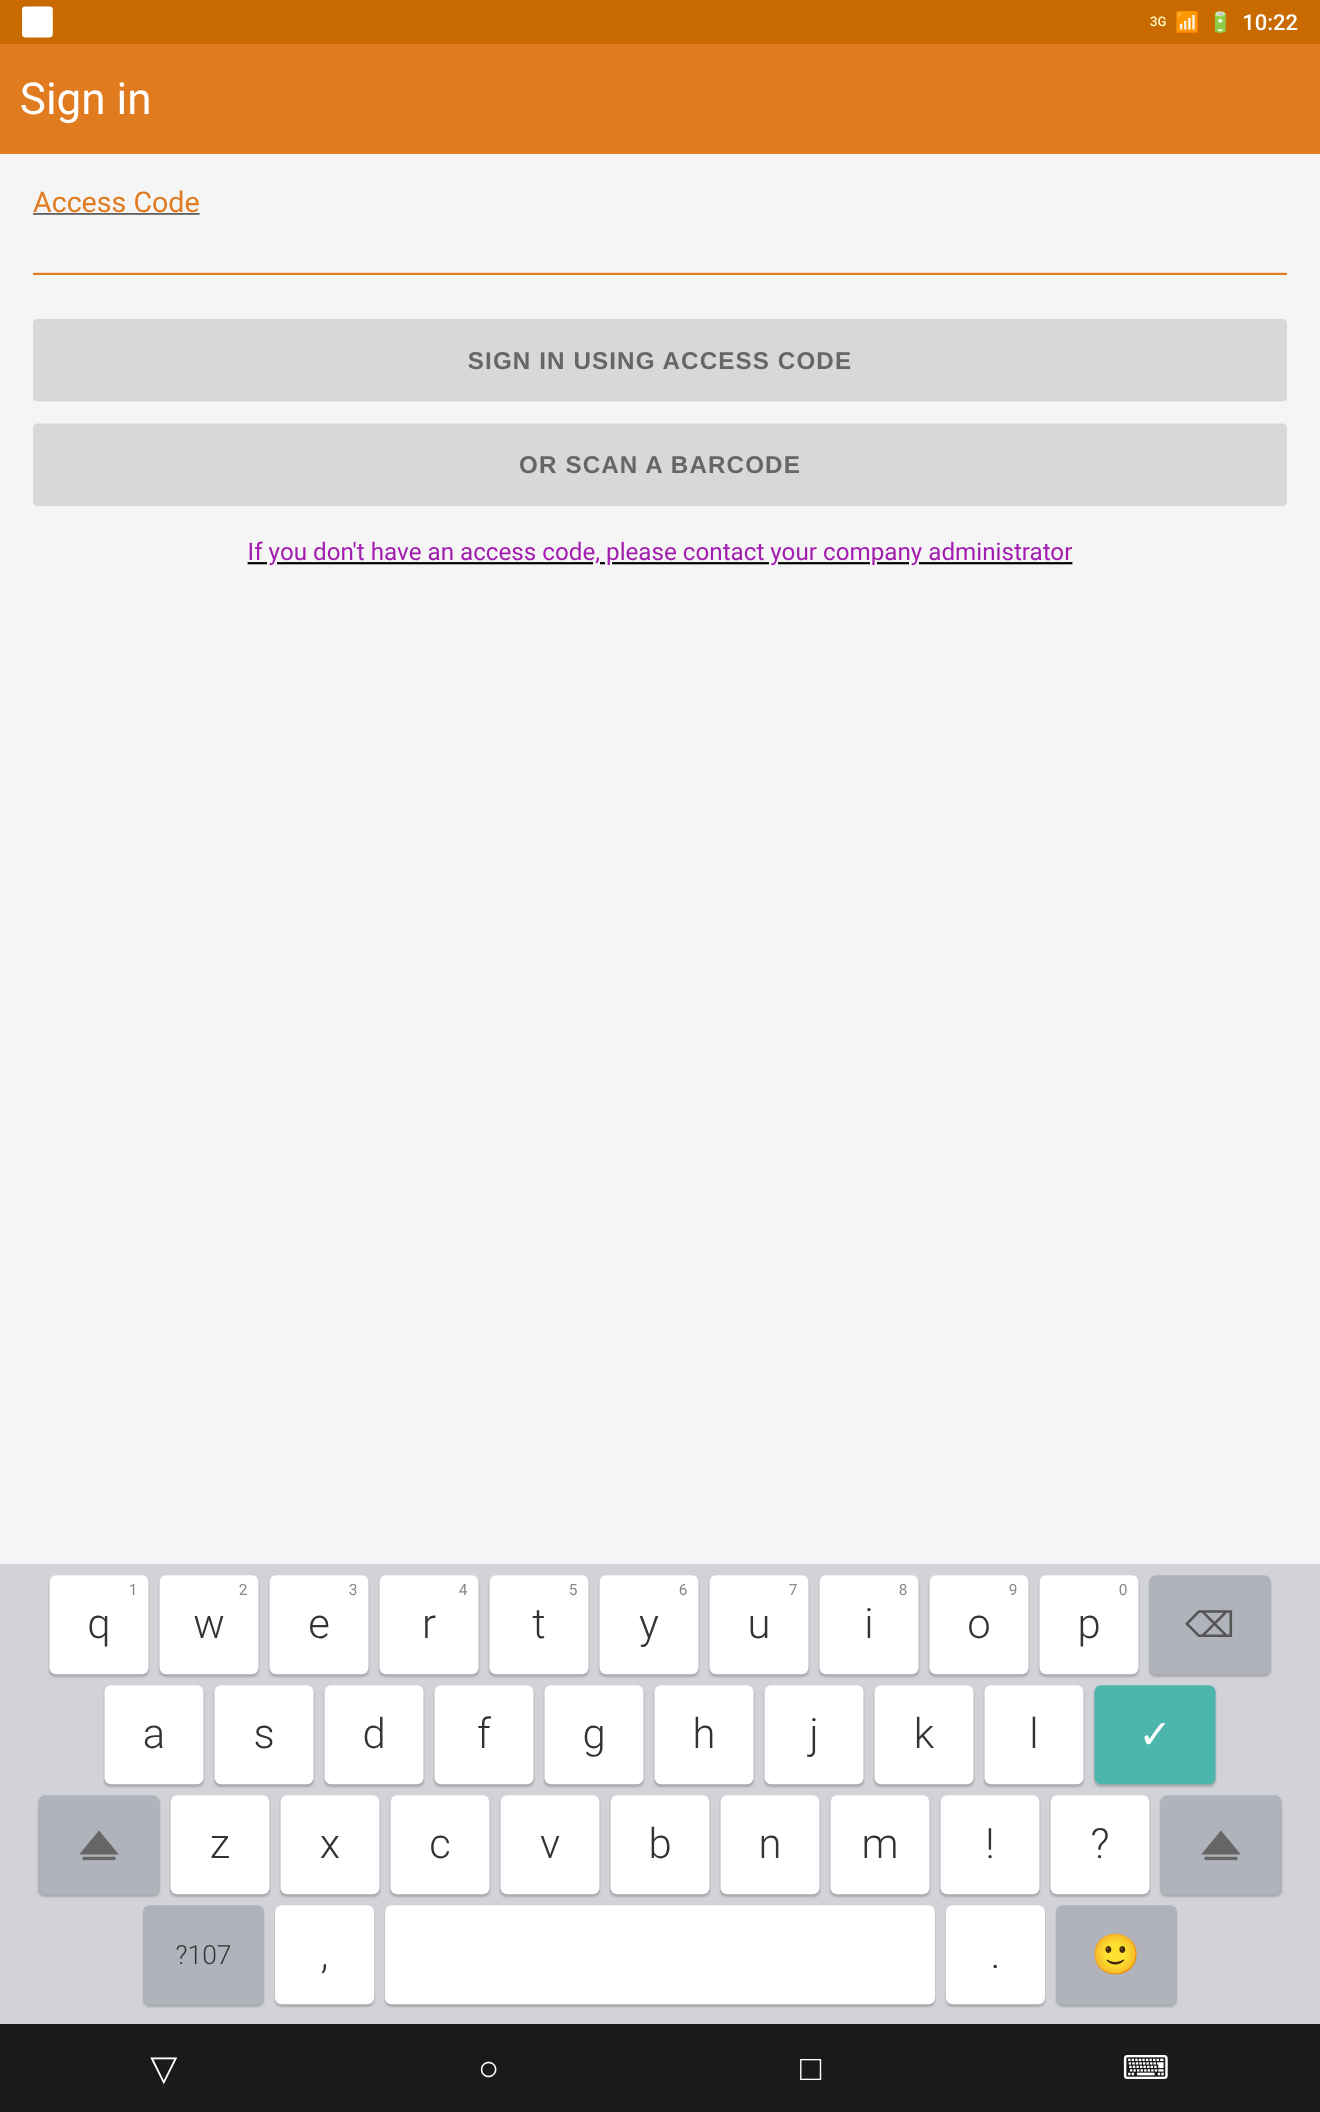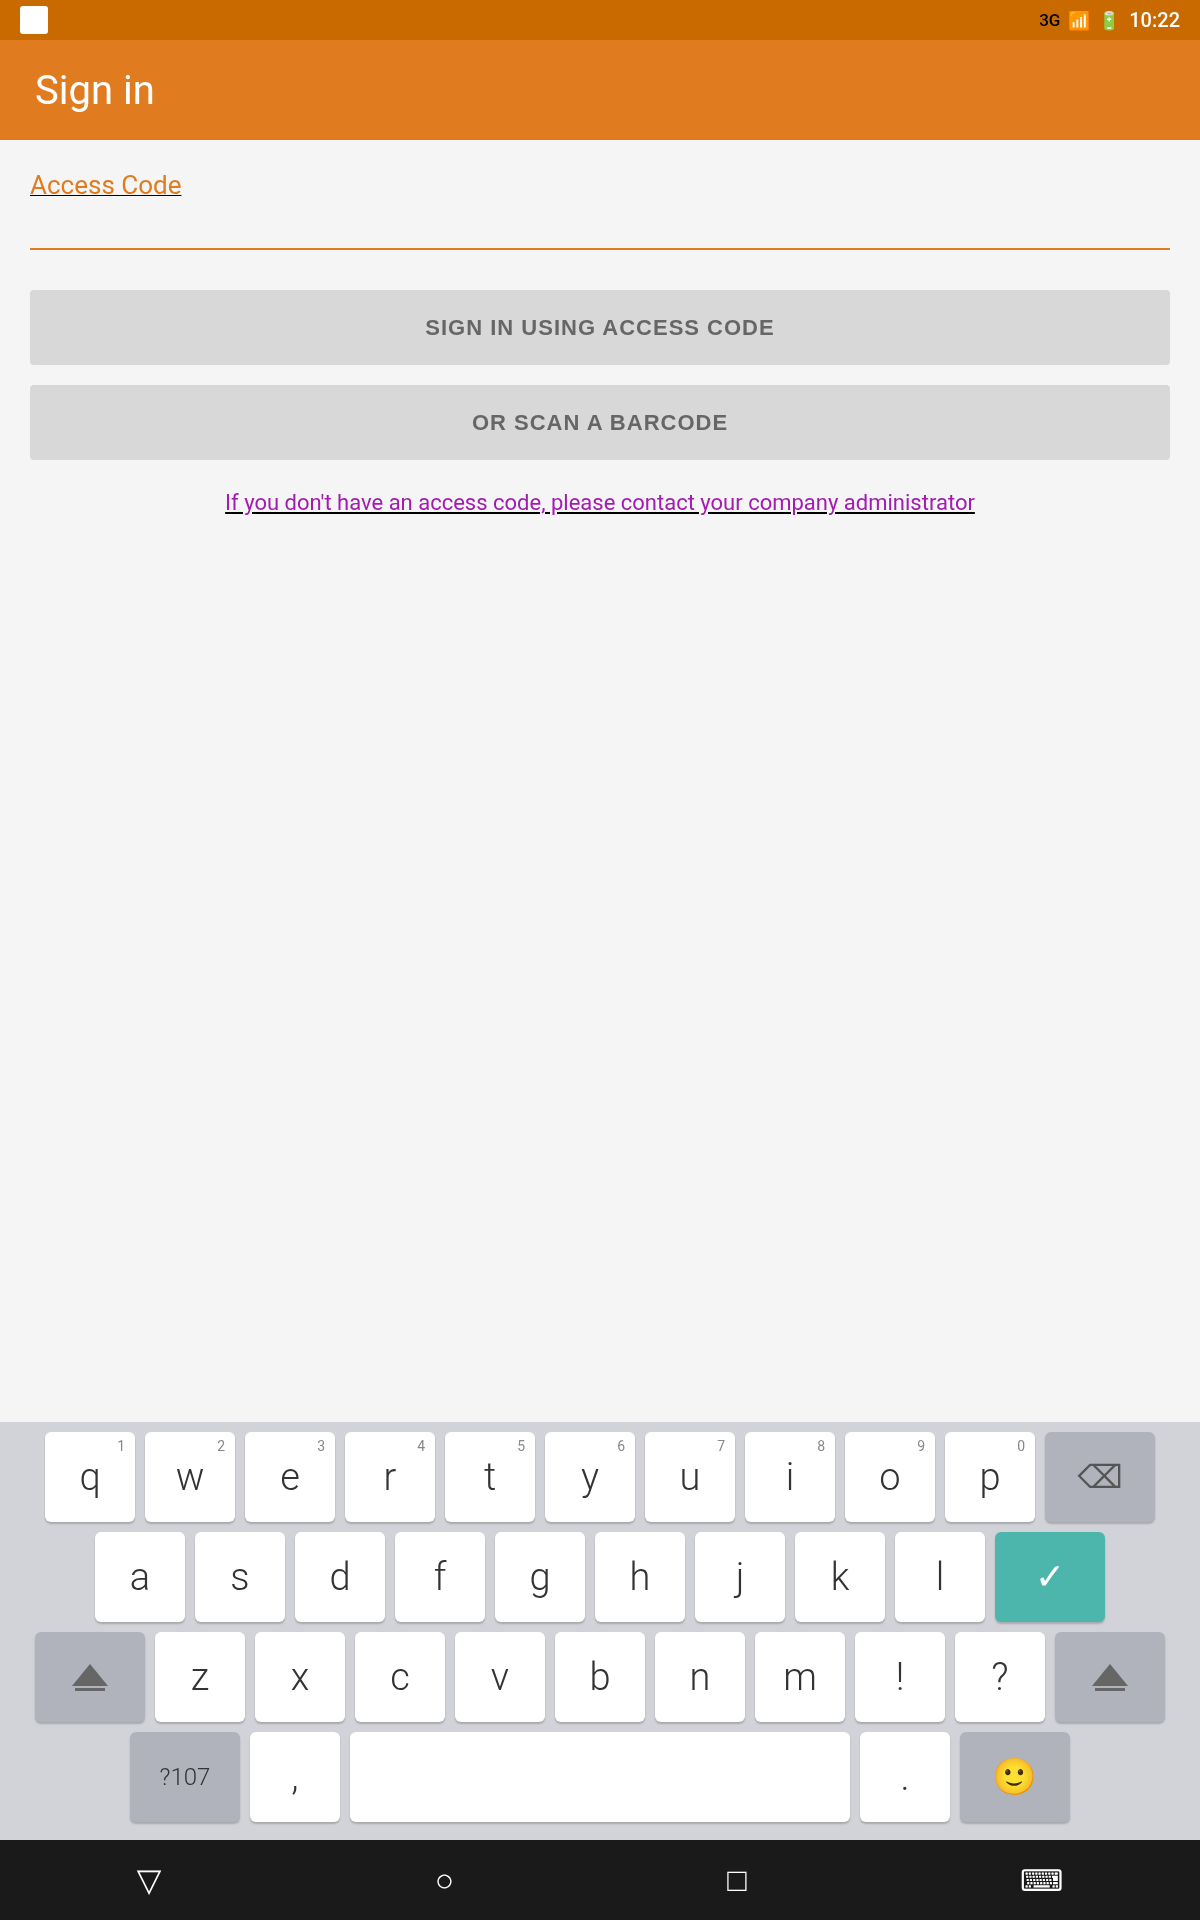--- a/index.html
+++ b/index.html
@@ -34,32 +34,32 @@
     }
     .status-bar-right {
       display: flex;
       align-items: center;
       gap: 8px;
       color: white;
       font-size: 18px;
       font-weight: 500;
     }
     .signal-text {
-      font-size: 17px;
-      color: #000000;
+      font-size: 12px;
+      color: #fef9c3;
     }
 
     
     .app-bar {
       width: 100%;
       height: 100px;
       background: #E07B20;
       display: flex;
       align-items: center;
-      padding: 0 35px;
+      padding: 0 18px;
     }
     .app-bar-title {
       color: white;
       font-size: 40px;
       font-weight: 400;
     }
 
     
     .main-content {
       width: 100%;

